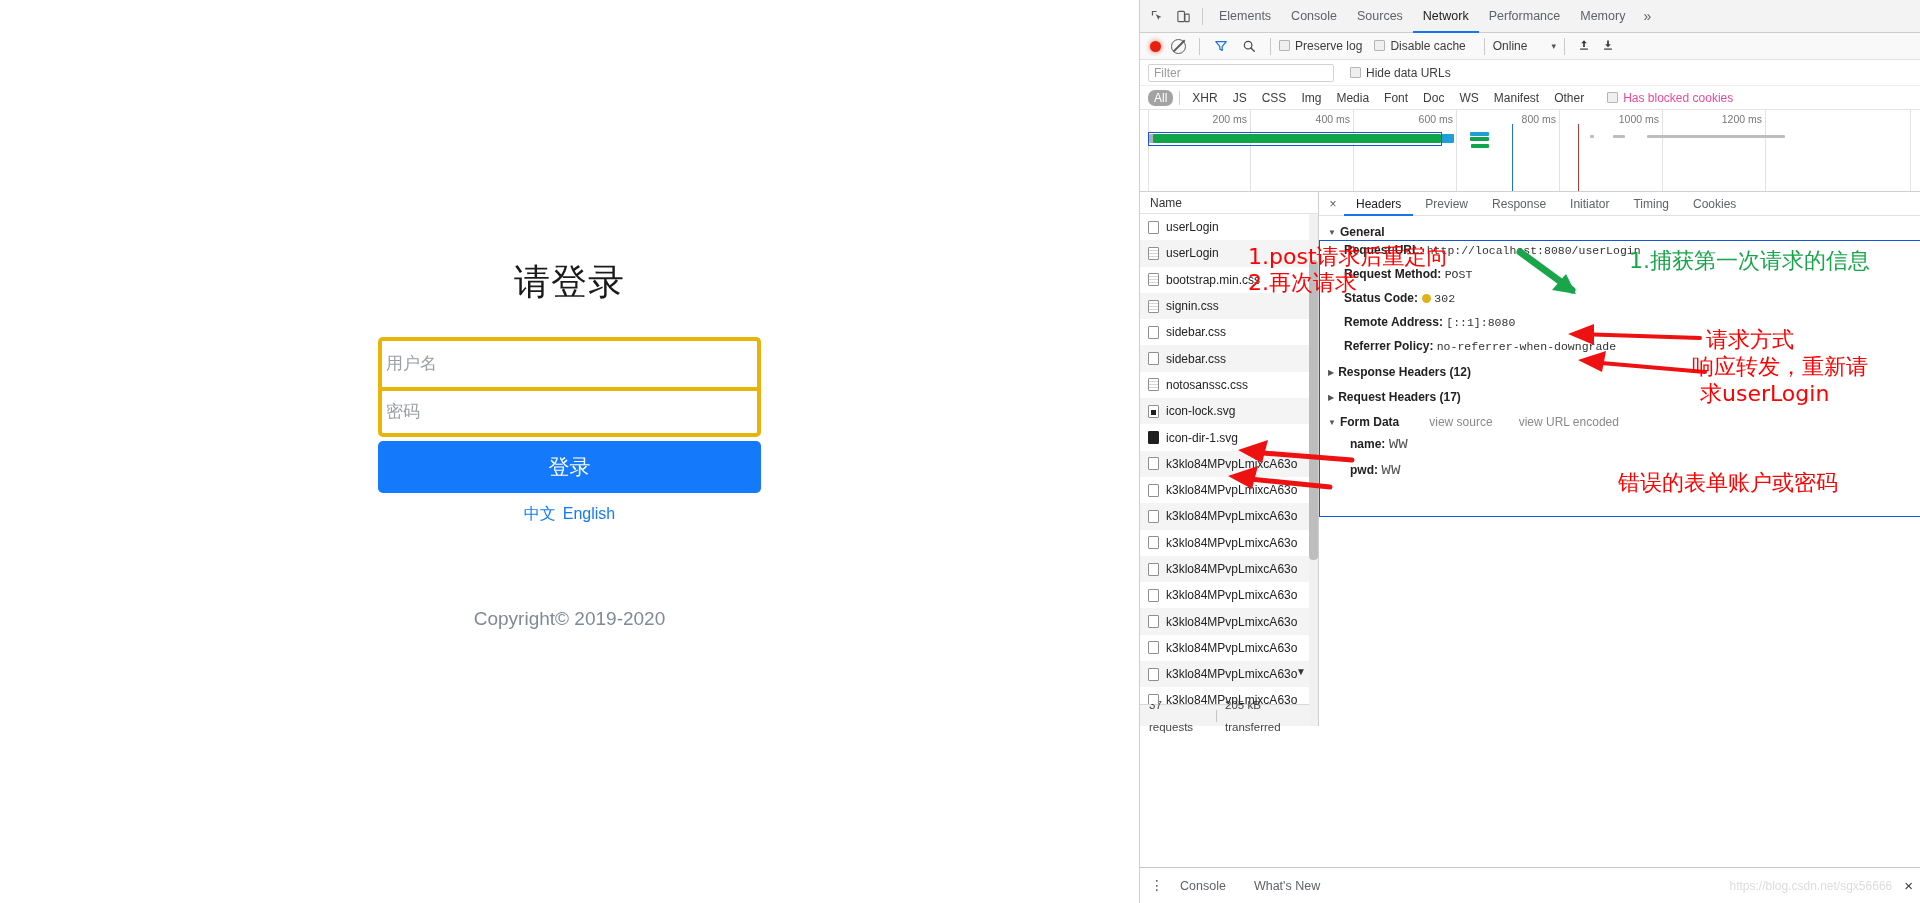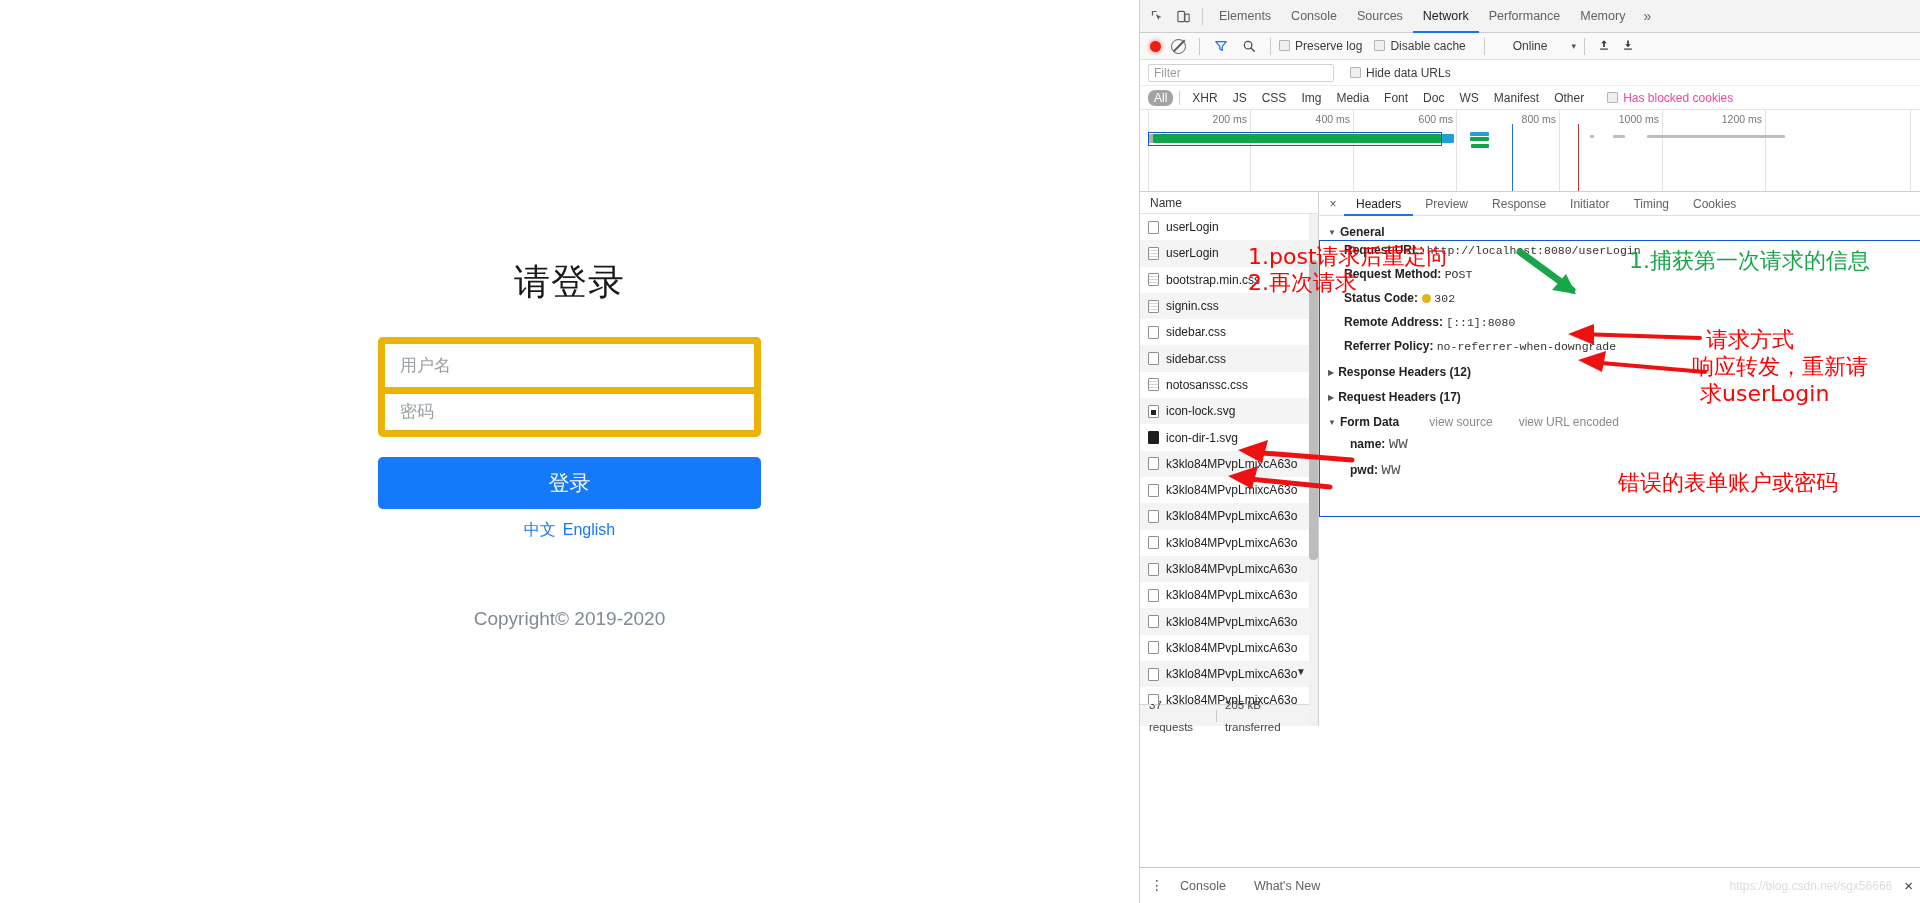--- a/index.html
+++ b/index.html
@@ -30,36 +30,36 @@
     font-size: 36px;
     color: #1a1a1a;
     font-weight: 400;
     margin: 0 0 30px 0;
     letter-spacing: 1px;
   }
   .login-field {
     display: block;
     width: 383px;
     height: 50px;
-    border: 7px solid #eab308;
+    border: 4px solid #eab308;
     background: #fff;
     font-size: 17px;
     color: #4a4a4a;
-    padding: 0 15px;
+    padding: 0 4px;
     outline: none;
     font-family: "Liberation Sans", "DejaVu Sans", sans-serif;
   }
   .login-field.top { border-radius: 5px 5px 0 0; border-bottom: none; }
   .login-field.bottom { border-radius: 0 0 5px 5px; }
   .login-field::placeholder { color: #999ea3; }
   .login-btn {
     display: block;
     width: 383px;
     height: 52px;
-    margin-top: 20px;
+    margin-top: 4px;
     border: none;
     border-radius: 5px;
     background: #1479fb;
     color: #ffffff;
     font-size: 21px;
     cursor: pointer;
     font-family: "Liberation Sans", "DejaVu Sans", sans-serif;
   }
   .lang-row {
     text-align: center;
@@ -123,21 +123,21 @@
   }
   .rec-dot { width:11px; height:11px; border-radius:50%; background:#e8210e;
              box-shadow:0 0 4px 1px rgba(232,33,14,.45); margin:0 8px 0 2px; cursor:pointer;}
   .clear-ic { width:15px; height:15px; border:1.7px solid #5a5a5a; border-radius:50%;
               position:relative; margin-right:5px; cursor:pointer;}
   .clear-ic:after { content:""; position:absolute; left:-1px; top:5.2px; width:16px; height:1.7px;
                     background:#5a5a5a; transform: rotate(-45deg); }
   .cbx { width:11px; height:11px; border:1px solid #b5b5b5; background:#efefef;
          display:inline-block; vertical-align:-1px; margin-right:5px; border-radius:1px;}
   .tb-label { font-size:12px; color:#3c3c3c; margin-right:10px; cursor:pointer; white-space:nowrap;}
-  .online-sel { font-size:12px; color:#3c3c3c; margin-left:20px; cursor:pointer; }
+  .online-sel { font-size:12px; color:#3c3c3c; margin-left:0; cursor:pointer; }
   .caret-dn { margin-left:22px; font-size:9px; color:#555; cursor:pointer;}
   .arrow-ic { width:22px; text-align:center; font-size:14px; color:#3b3b3b; cursor:pointer;}
   .net-toolbar .spacer { flex:1; }
   .gear { font-size:14px; color:#555; margin-right:4px; cursor:pointer;}
 
   
   .filter-row {
     display:flex; align-items:center; height:26px;
     border-bottom:1px solid #eee; background:#fff; padding-left:8px;
   }

